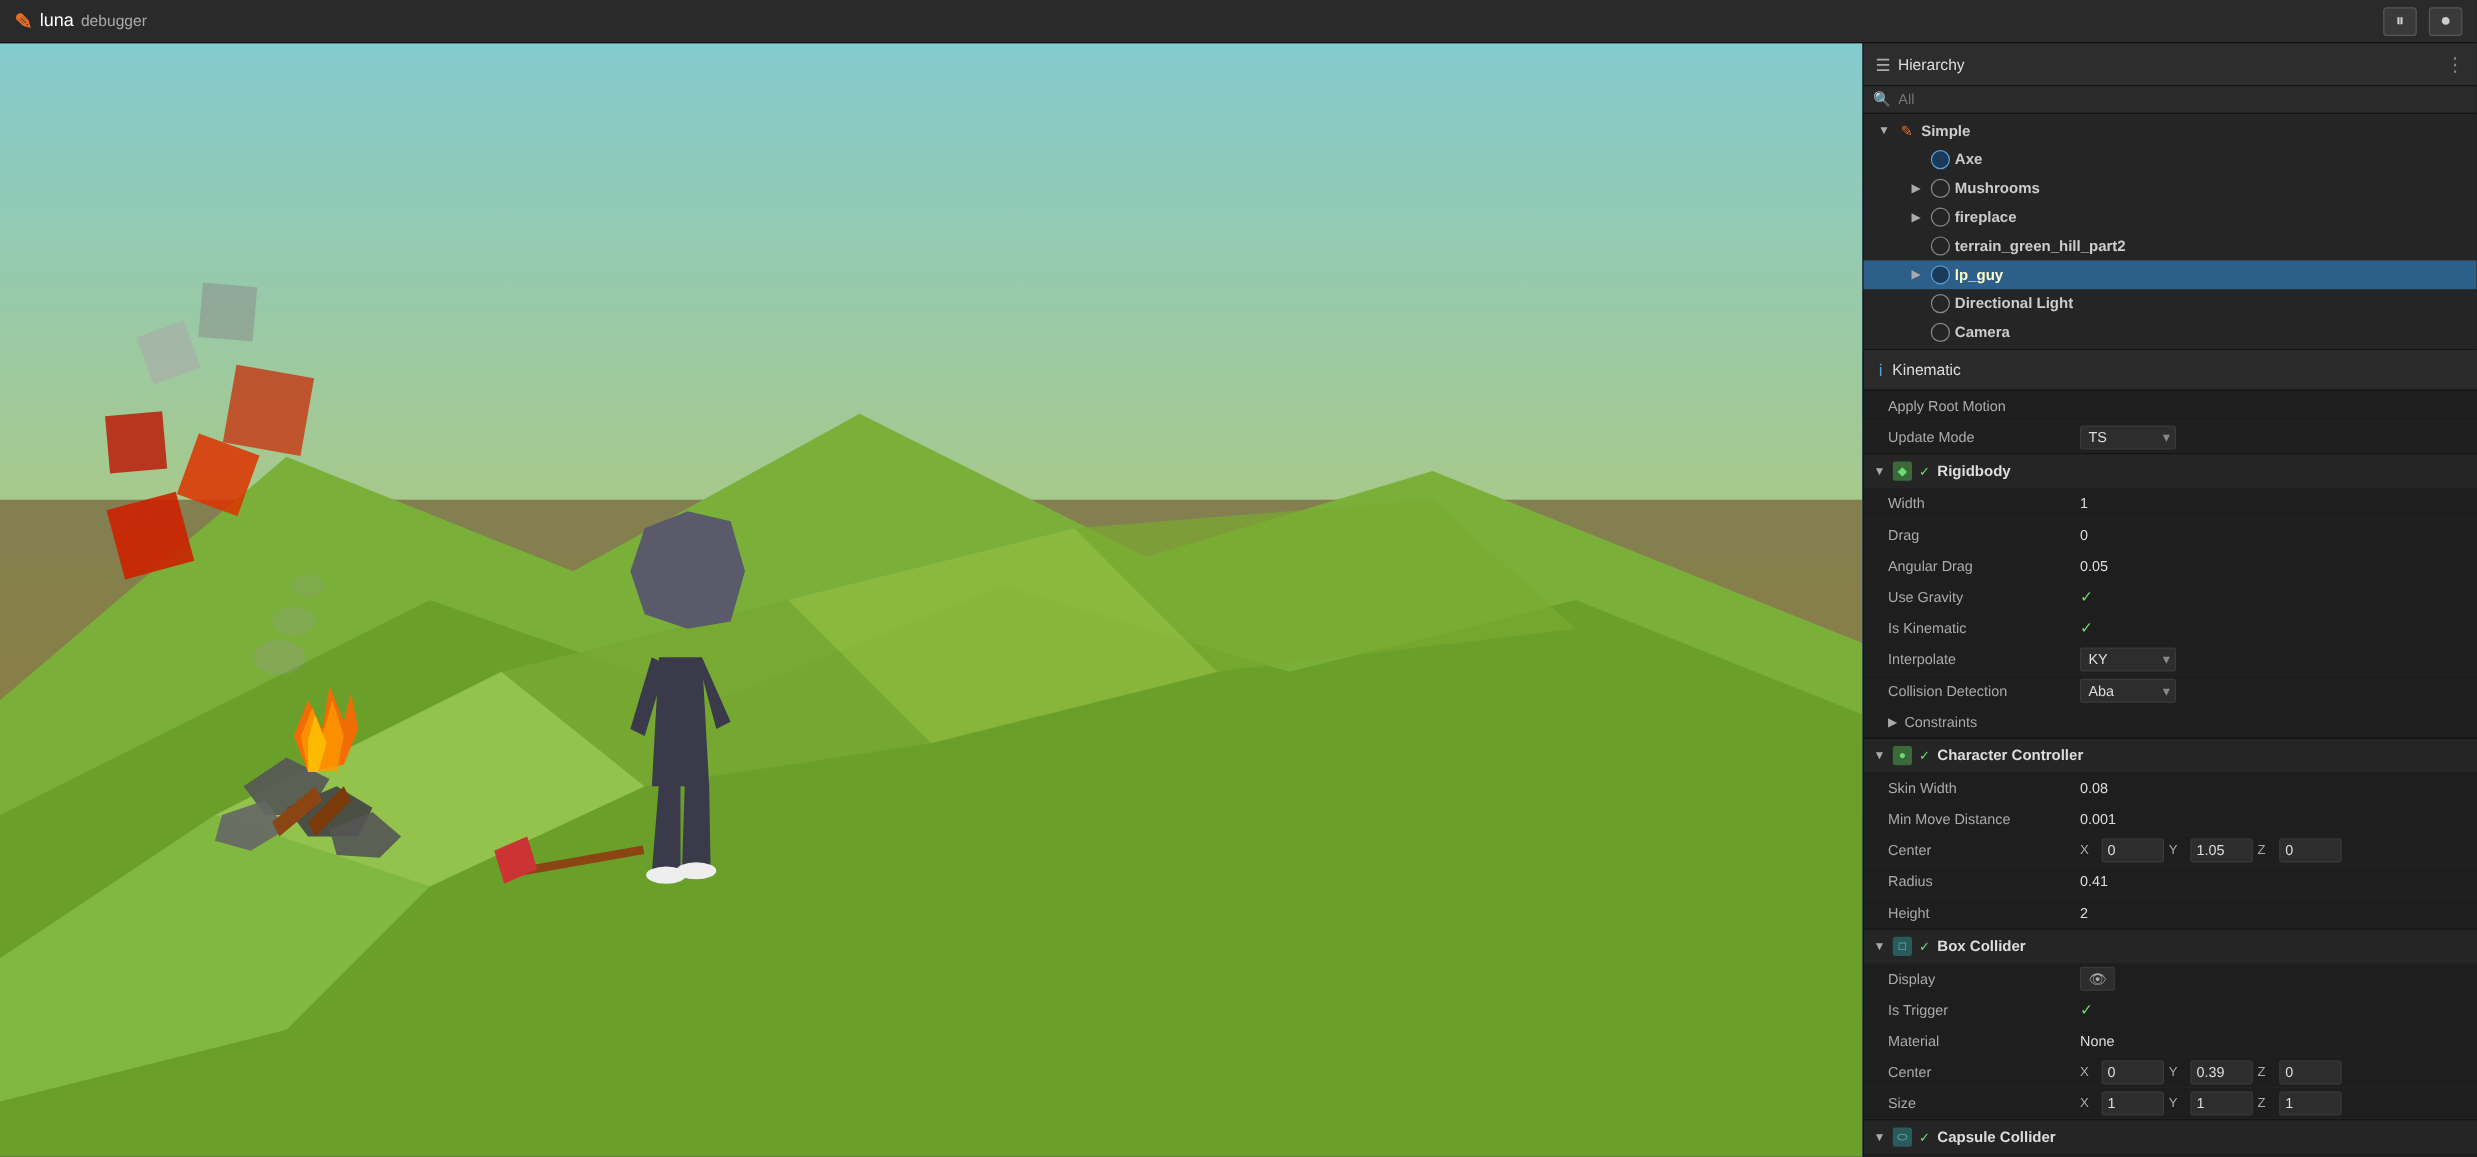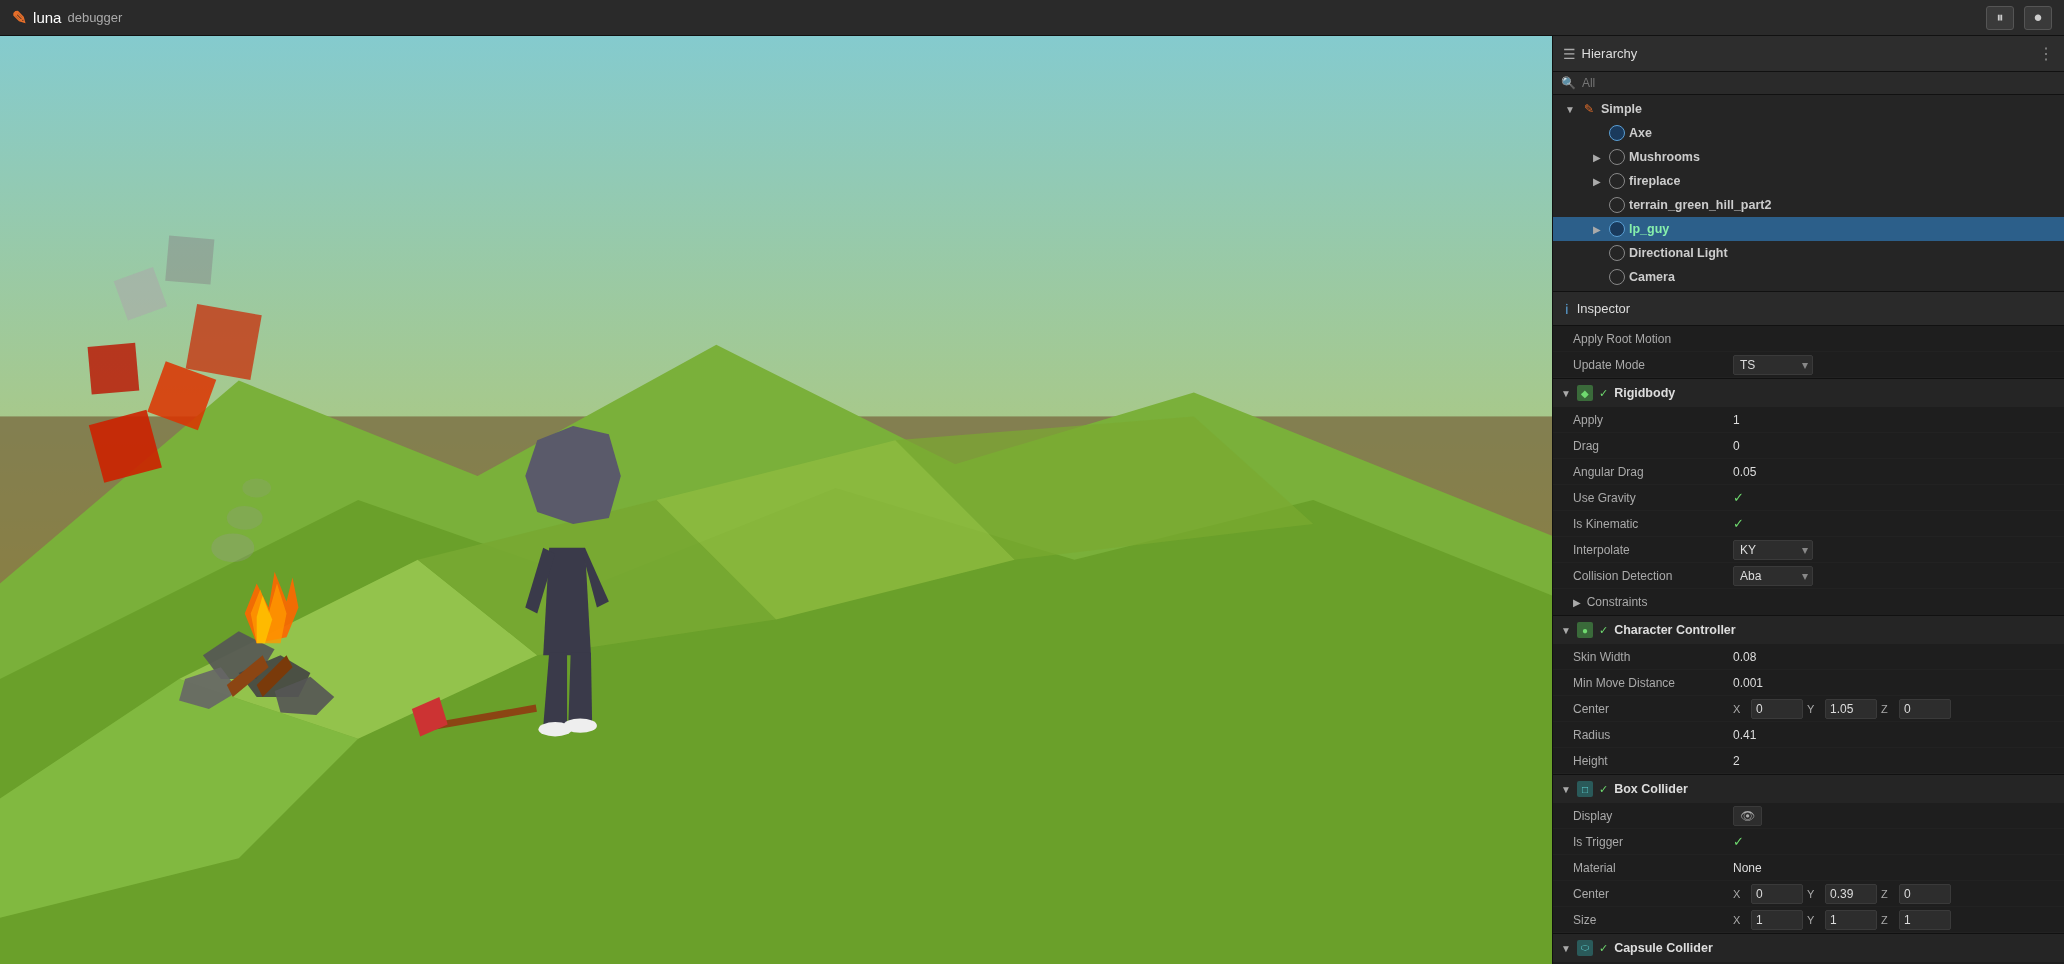--- a/index.html
+++ b/index.html
@@ -173,21 +173,21 @@
     .tree-item .node-icon.pencil {
       border: none;
       color: #e76f2a;
       font-size: 12px;
     }
     .tree-item .label {
       color: #ccc;
       font-size: 12.5px;
       font-weight: bold;
     }
-    .tree-item.selected .label { color: #86efac; }
+    .tree-item.selected .label { color: #fef9c3; }
     .indent1 { padding-left: 40px; }
 
     
     .inspector-panel {
       flex: 1;
       background: #1e1e1e;
       overflow-y: auto;
       overflow-x: hidden;
     }
     .inspector-panel::-webkit-scrollbar { width: 6px; }
@@ -484,21 +484,21 @@
           <span class="arrow"></span>
           <span class="node-icon"></span>
           <span class="label">Camera</span>
         </div>
       </div>
     </div>
 
     <div class="inspector-panel">
       <div class="inspector-header">
         <span class="info-icon">ℹ</span>
-        <span class="title">Inspector</span>
+        <span class="title">Kinematic</span>
       </div>
 
       <div class="inspector-section">
         <div class="prop-row">
           <span class="prop-label">Apply Root Motion</span>
           <div class="prop-value"></div>
         </div>
         <div class="prop-row">
           <span class="prop-label">Update Mode</span>
           <div class="prop-value">
@@ -510,21 +510,21 @@
       </div>
 
       <div class="inspector-section">
         <div class="section-header">
           <span class="arrow">▼</span>
           <span class="comp-icon green">◆</span>
           <span class="check">✓</span>
           <span class="comp-name">Rigidbody</span>
         </div>
         <div class="prop-row">
-          <span class="prop-label">Apply</span>
+          <span class="prop-label">Width</span>
           <div class="prop-value">
             <span class="val-text">1</span>
           </div>
         </div>
         <div class="prop-row">
           <span class="prop-label">Drag</span>
           <div class="prop-value">
             <span class="val-text">0</span>
           </div>
         </div>

